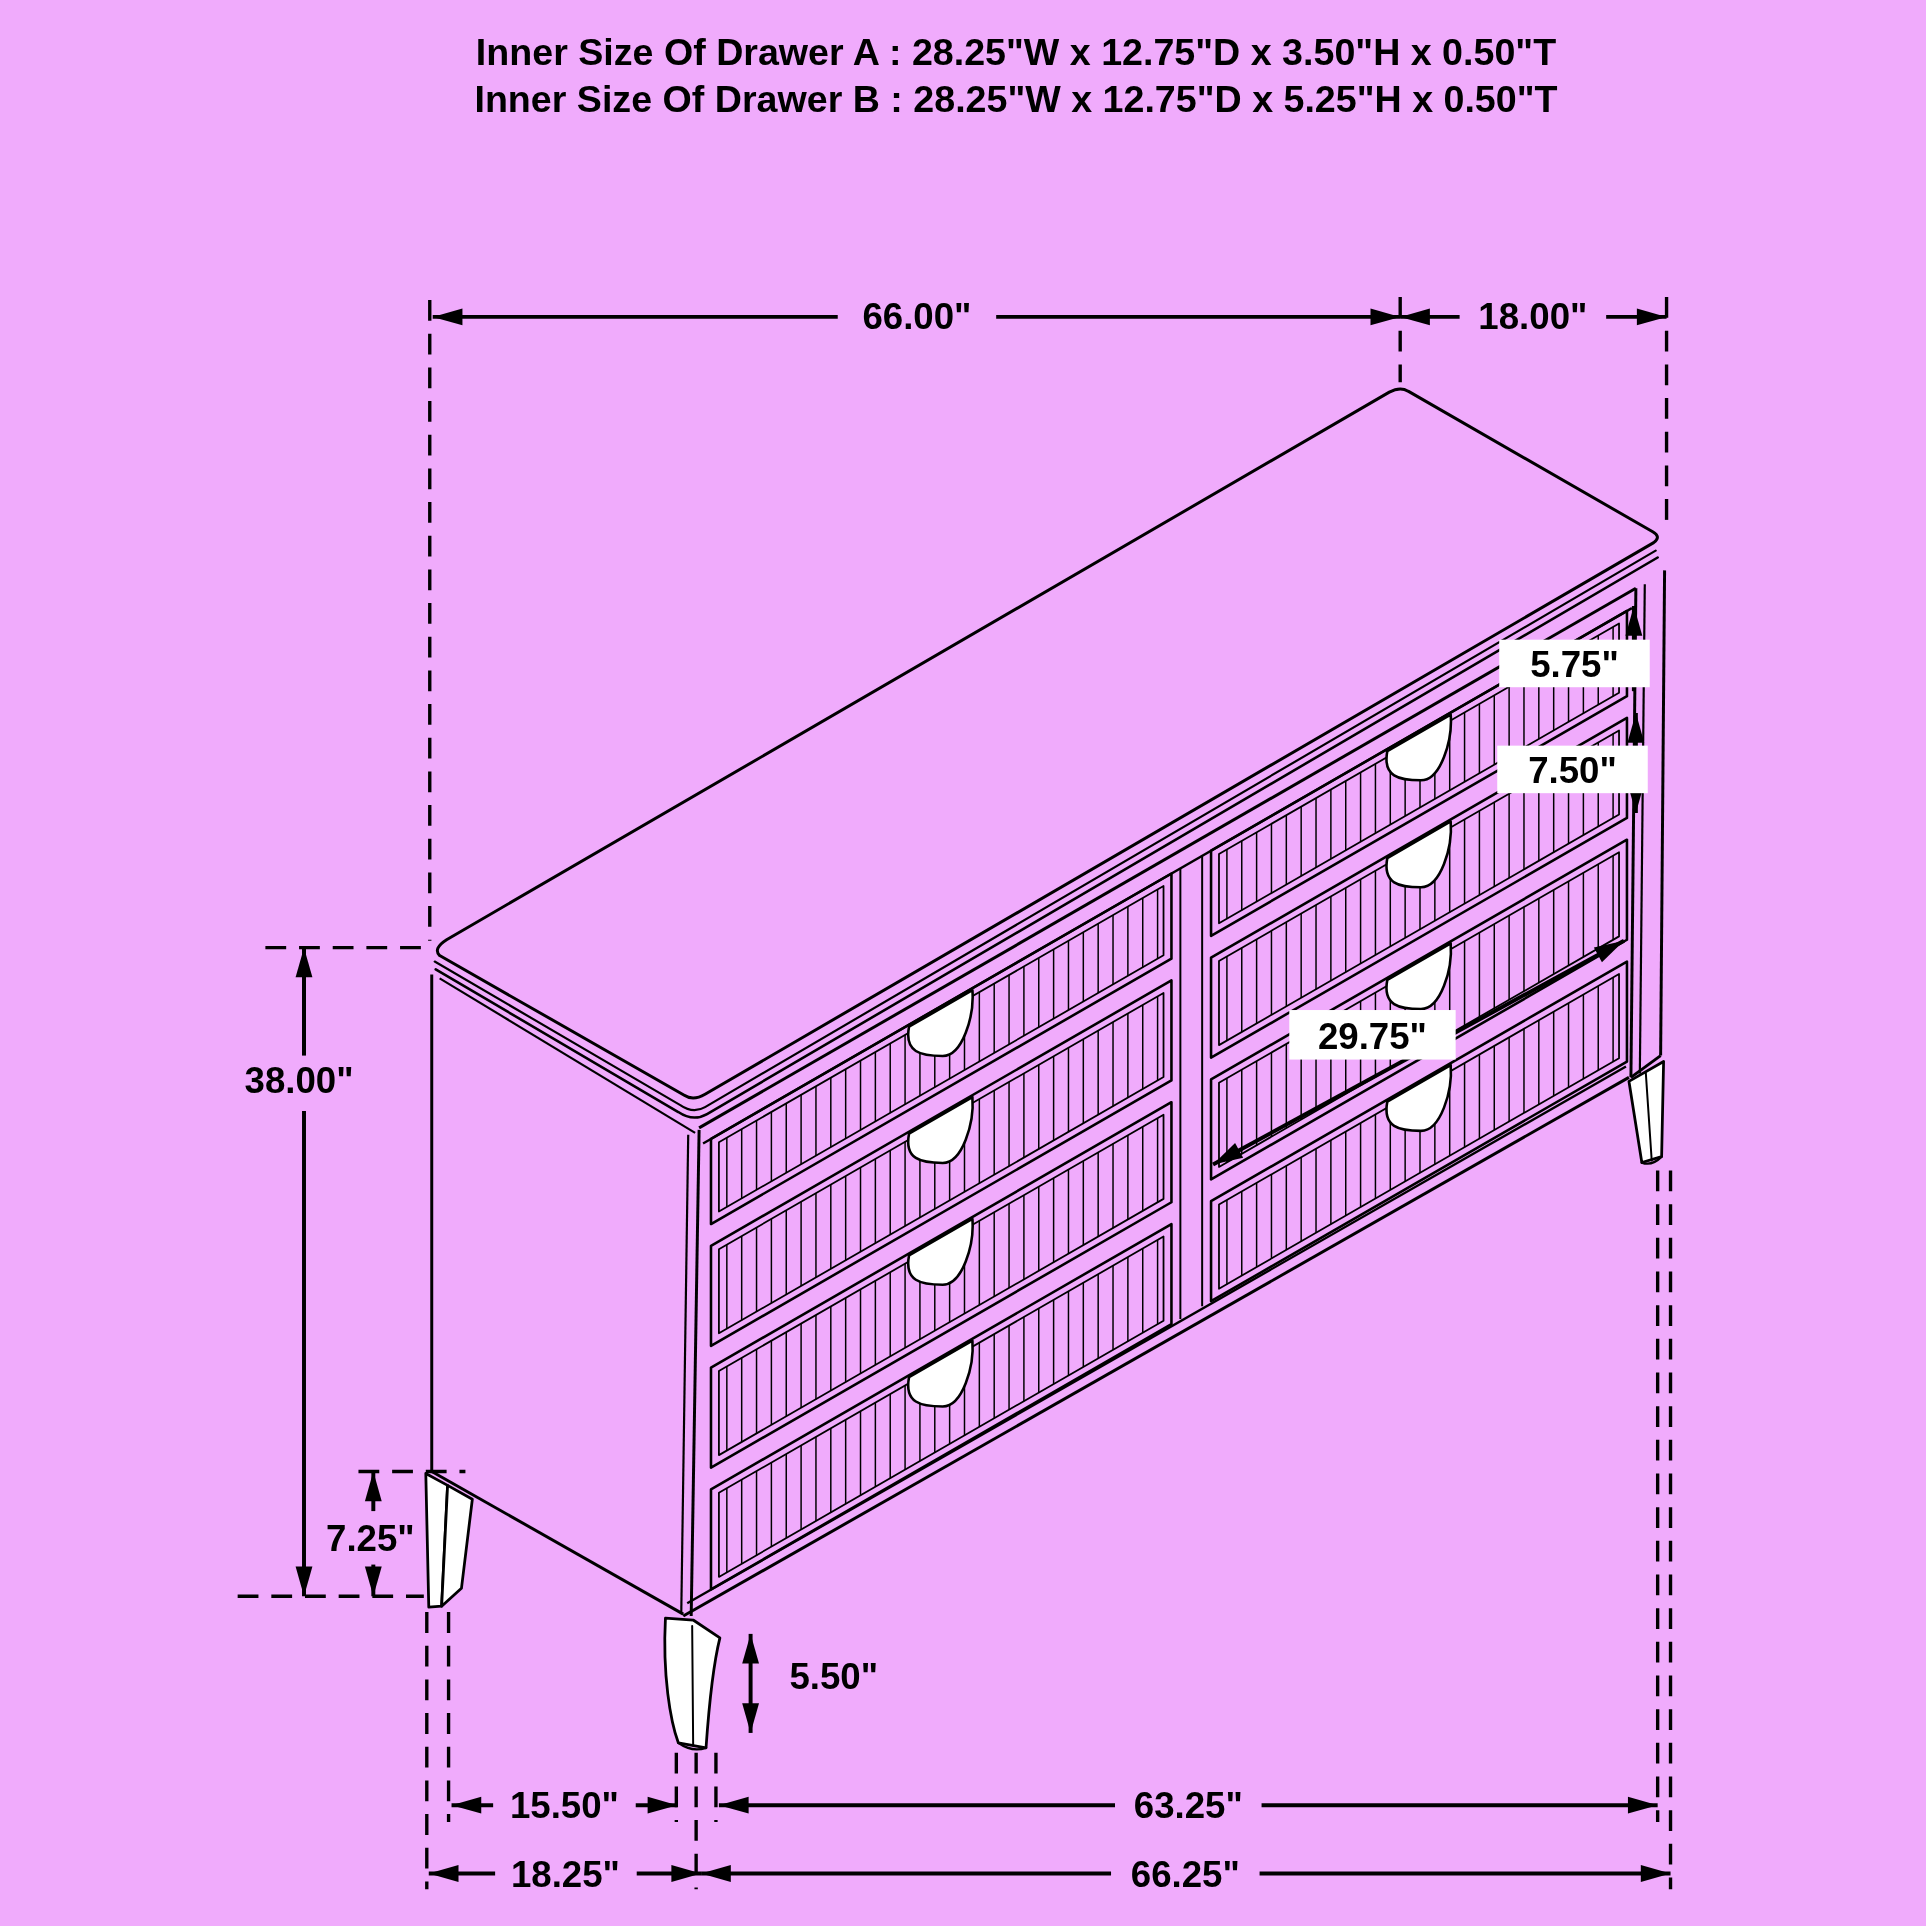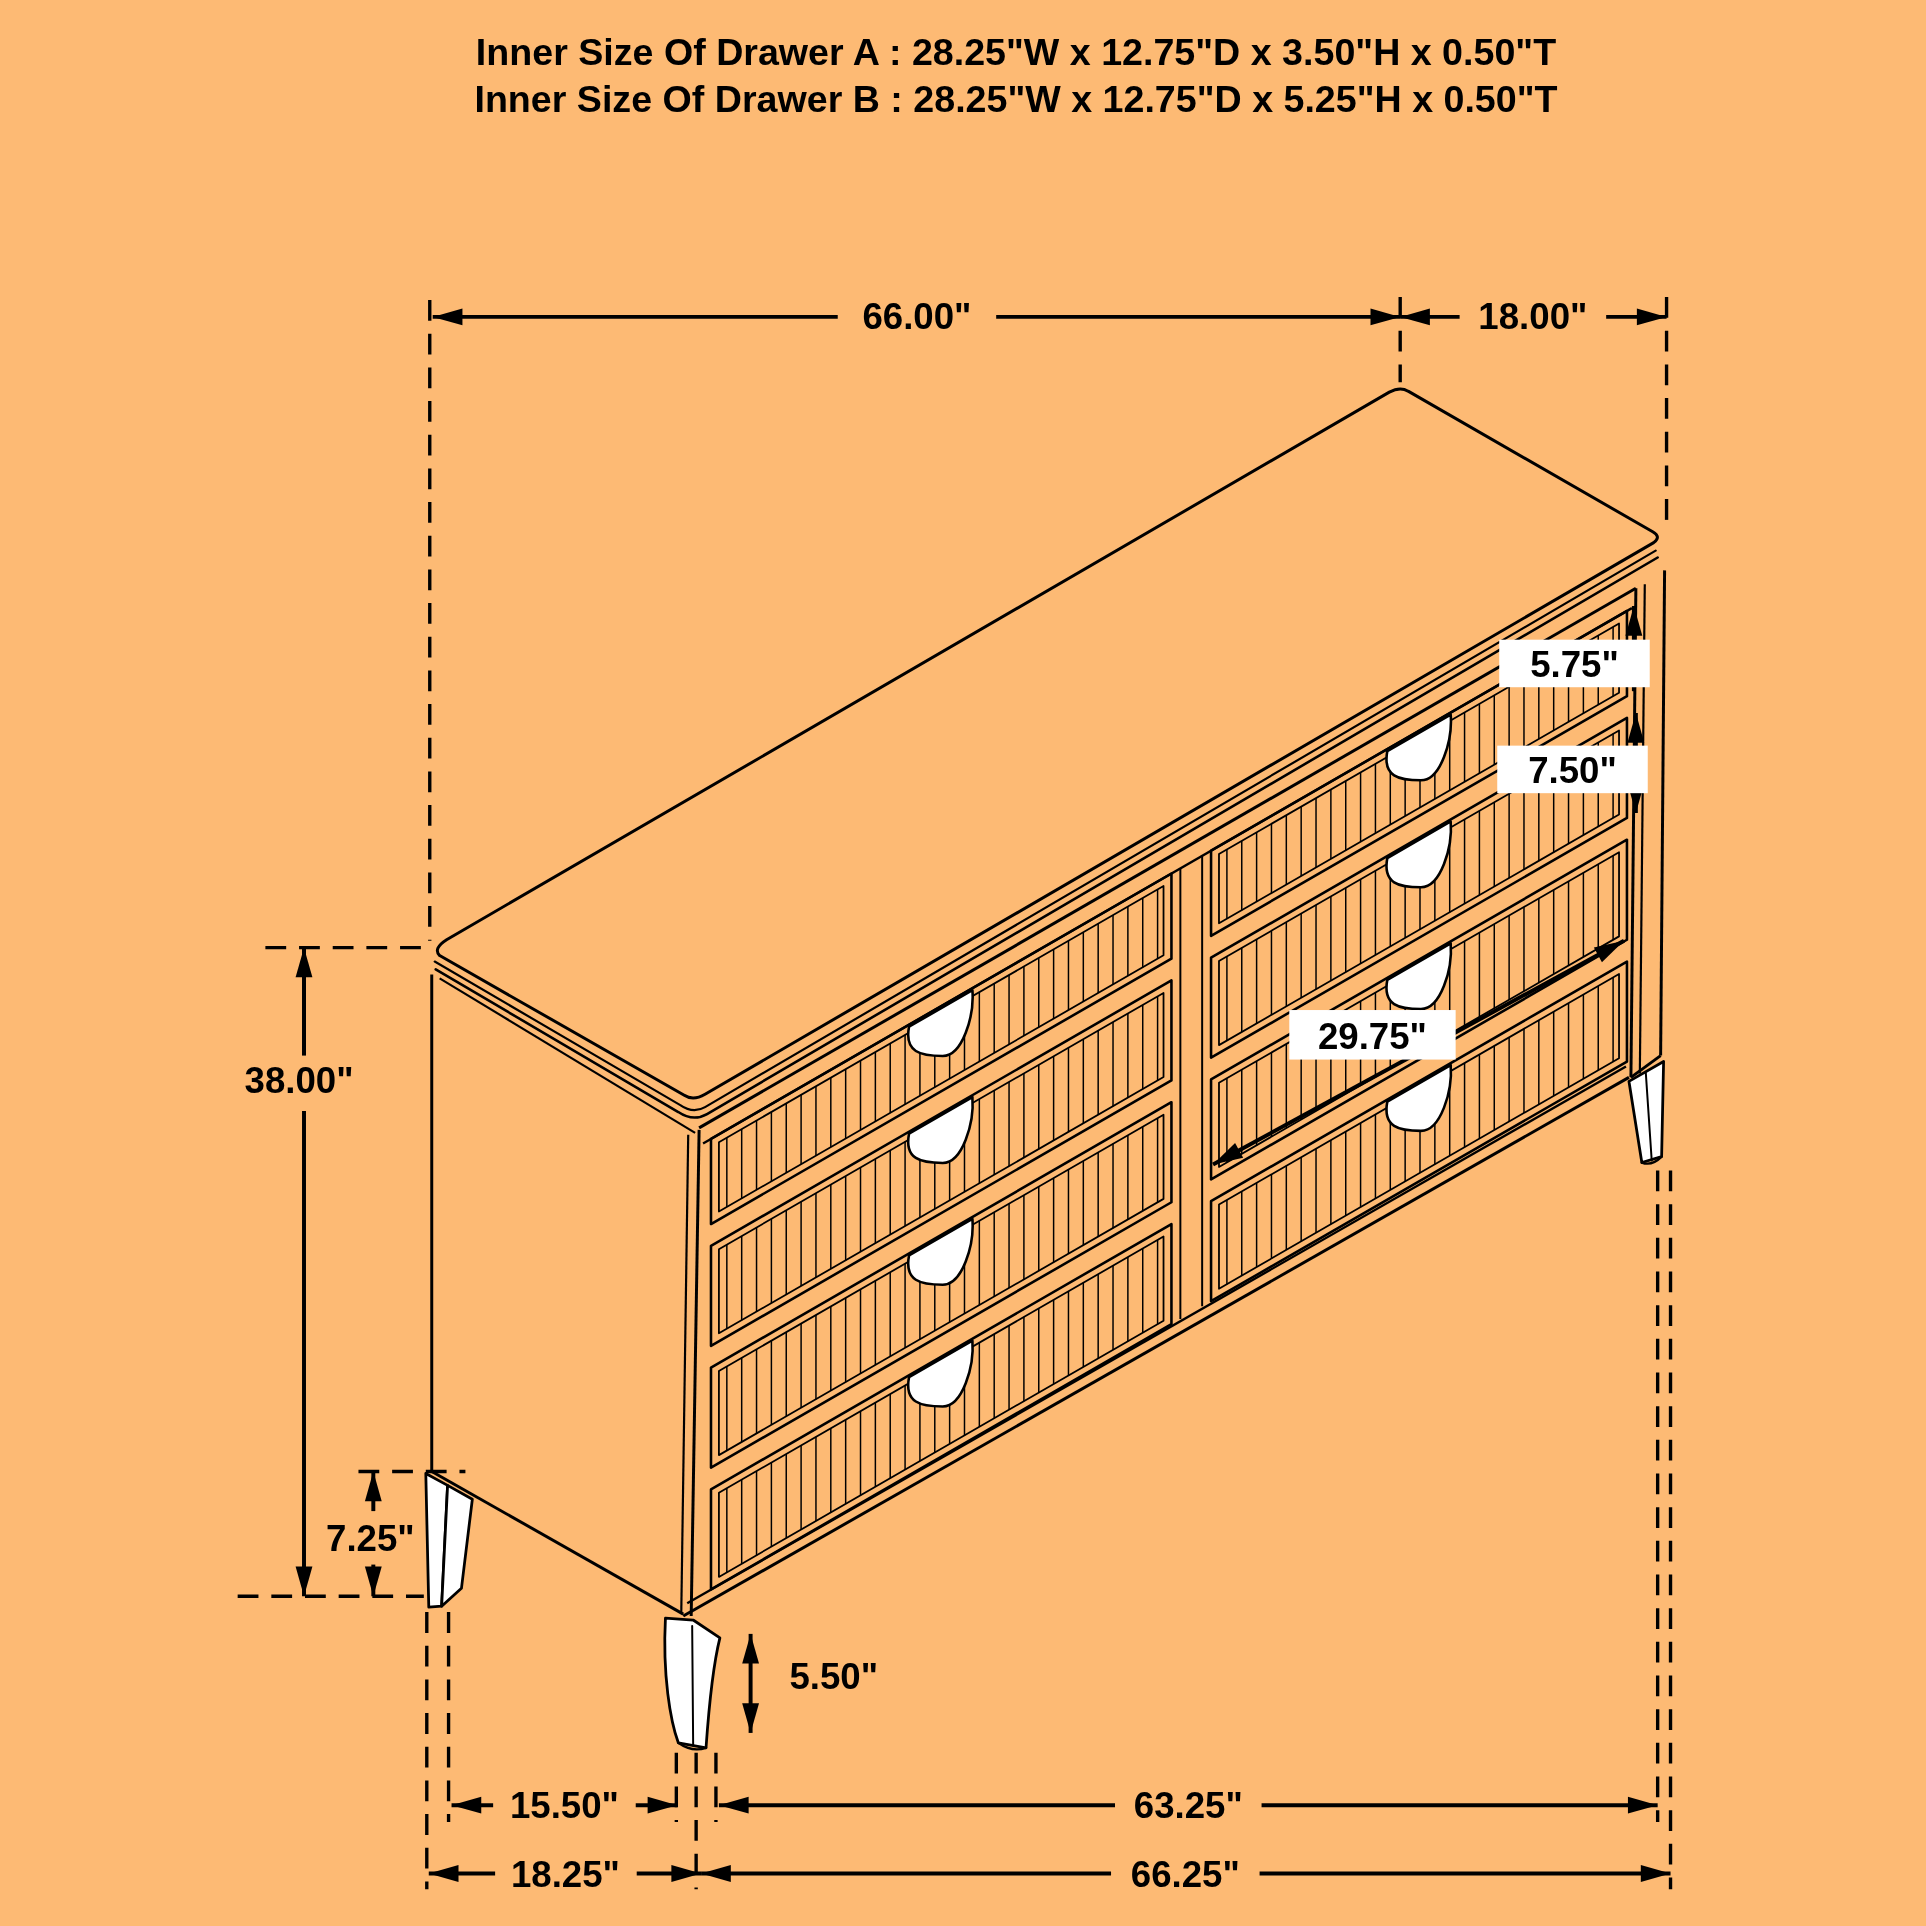--- a/index.html
+++ b/index.html
@@ -1,16 +1,16 @@
 <!DOCTYPE html>
 <html><head>
 <meta charset="utf-8">
 <style>
   html,body{margin:0;padding:0;background:#ffffff;}
-  .stage{width:1927px;height:1927px;position:relative;background:#fdba74;overflow:hidden;}
+  .stage{width:1927px;height:1927px;position:relative;background:#f0abfc;overflow:hidden;}
   svg{display:block;}
   text{font-family:"Liberation Sans","DejaVu Sans",sans-serif;fill:#000000;}
   .title-text{font-size:38px;font-weight:bold;}
   .dim-text{font-size:37px;font-weight:bold;}
   .lbl-bg{fill:#ffffff;}
 </style>
 </head>
 <body>
 
 <div class="stage">

